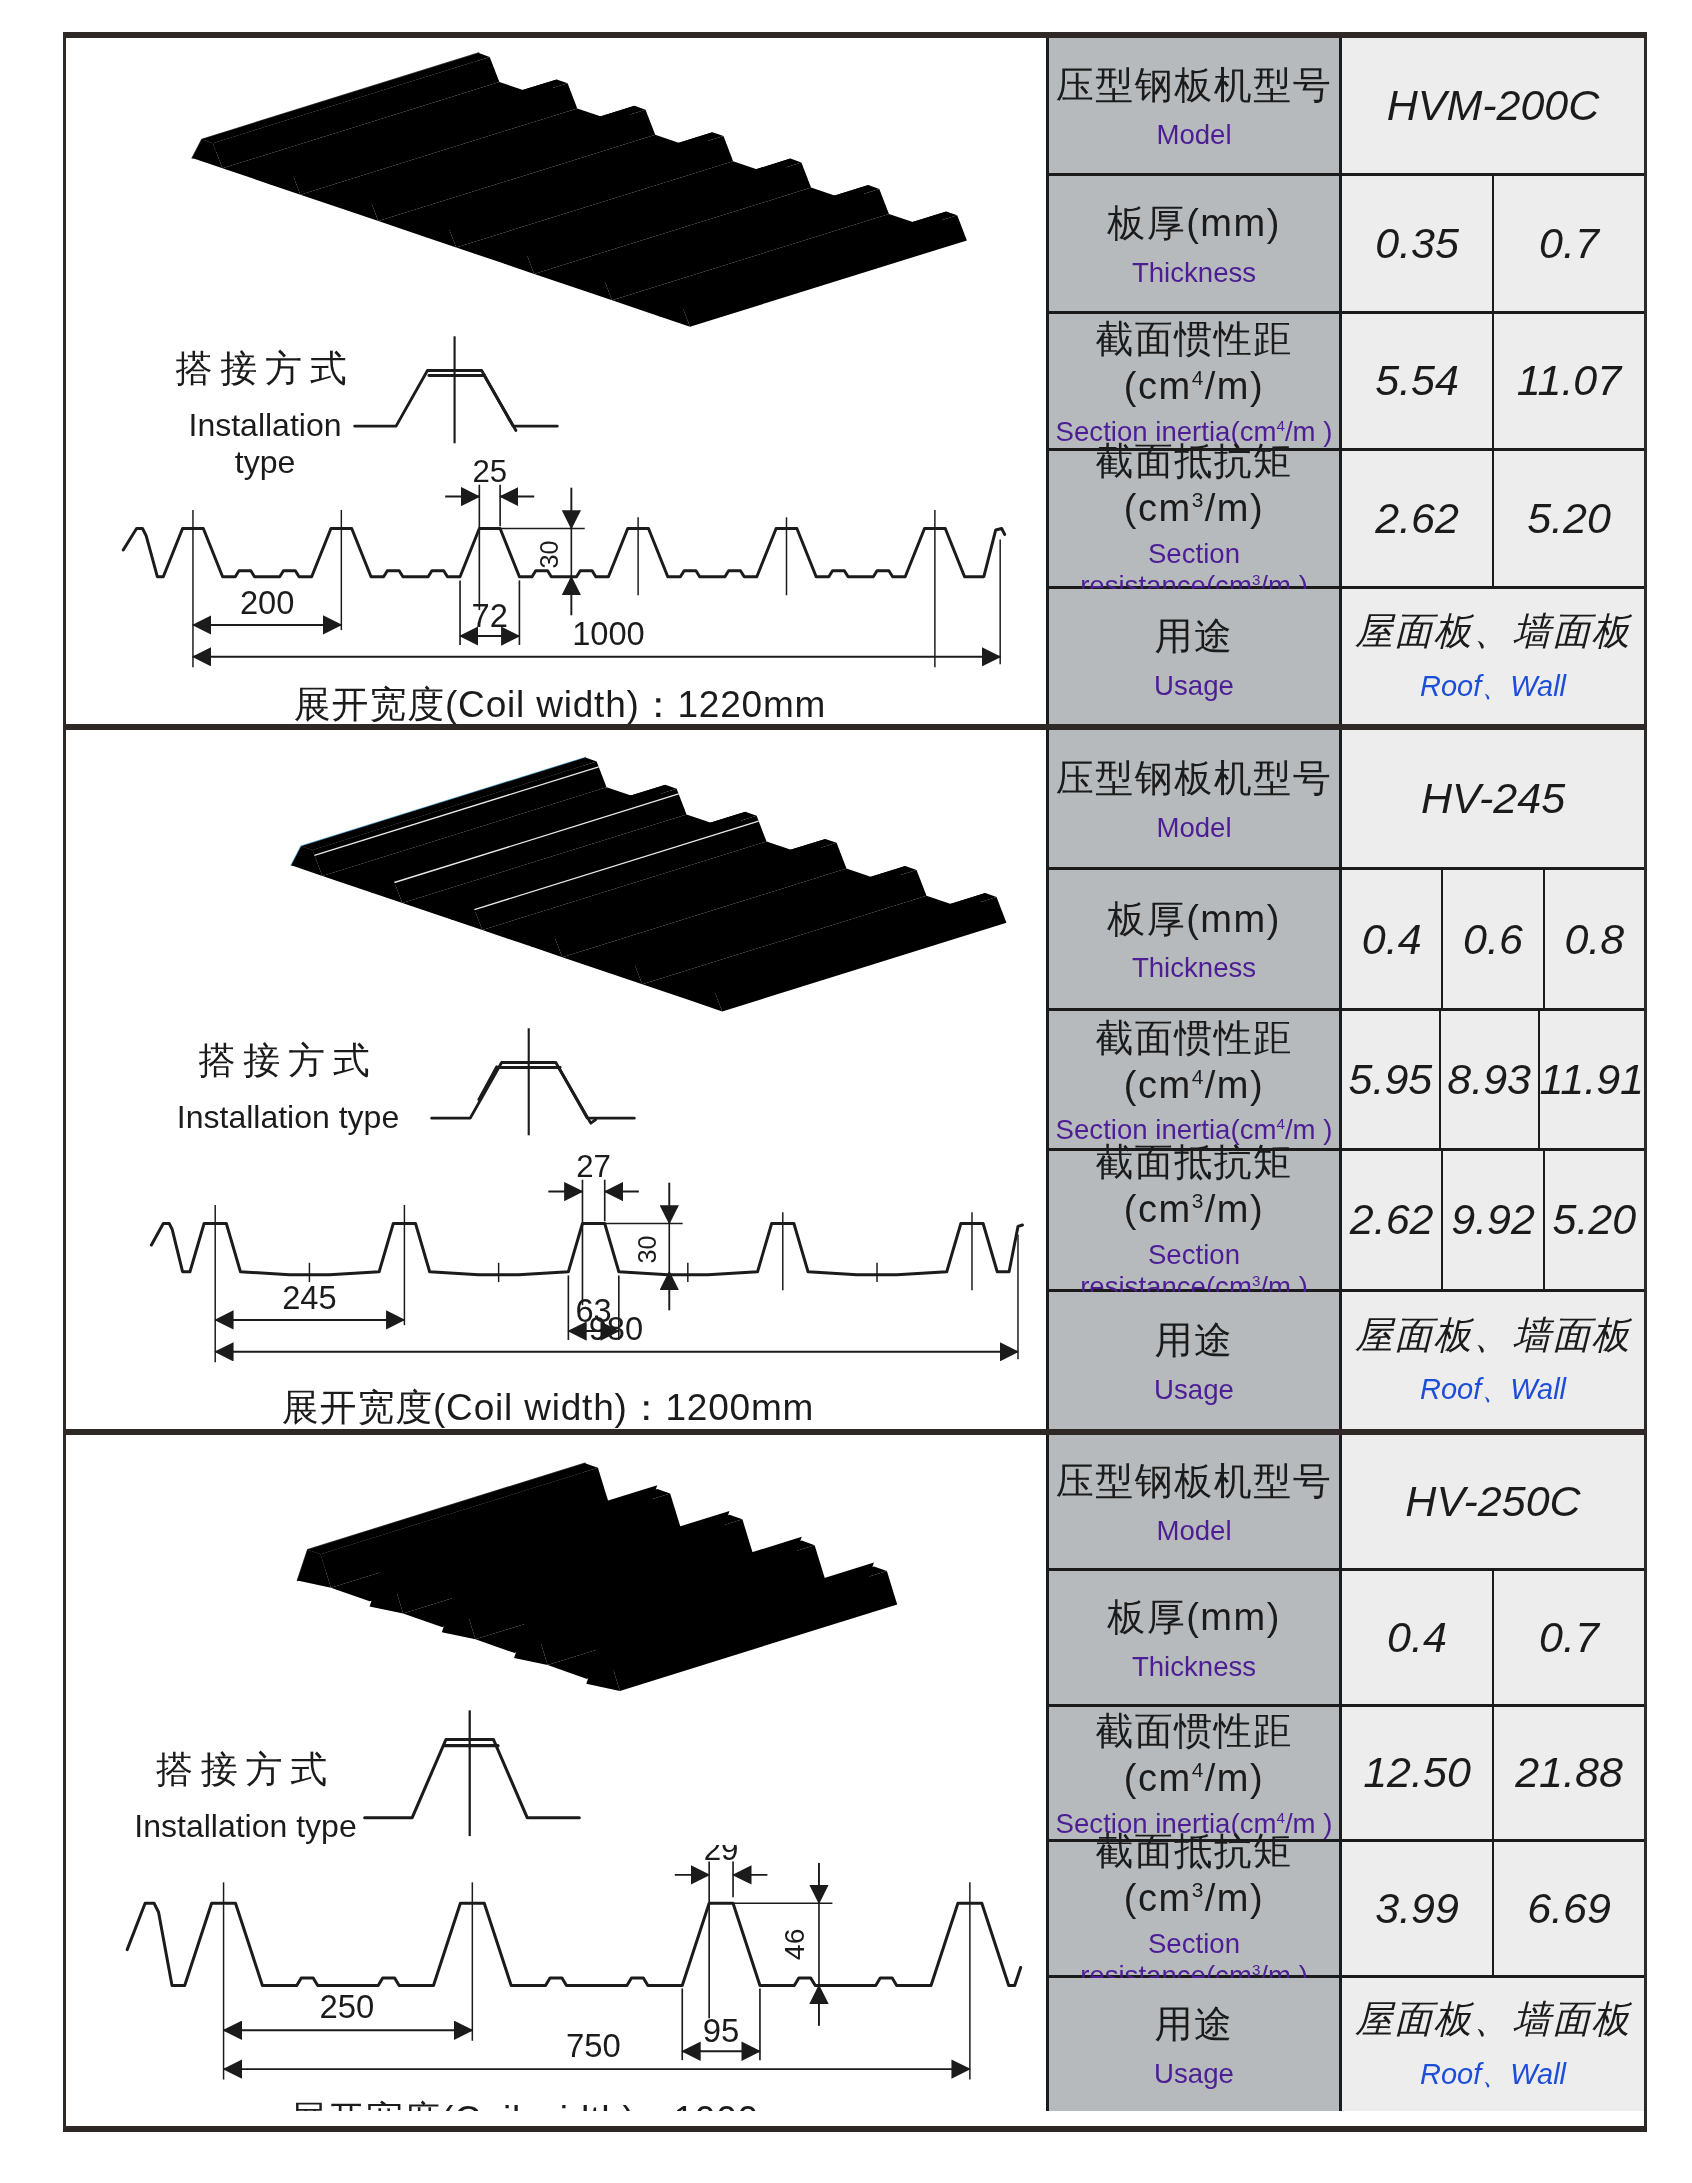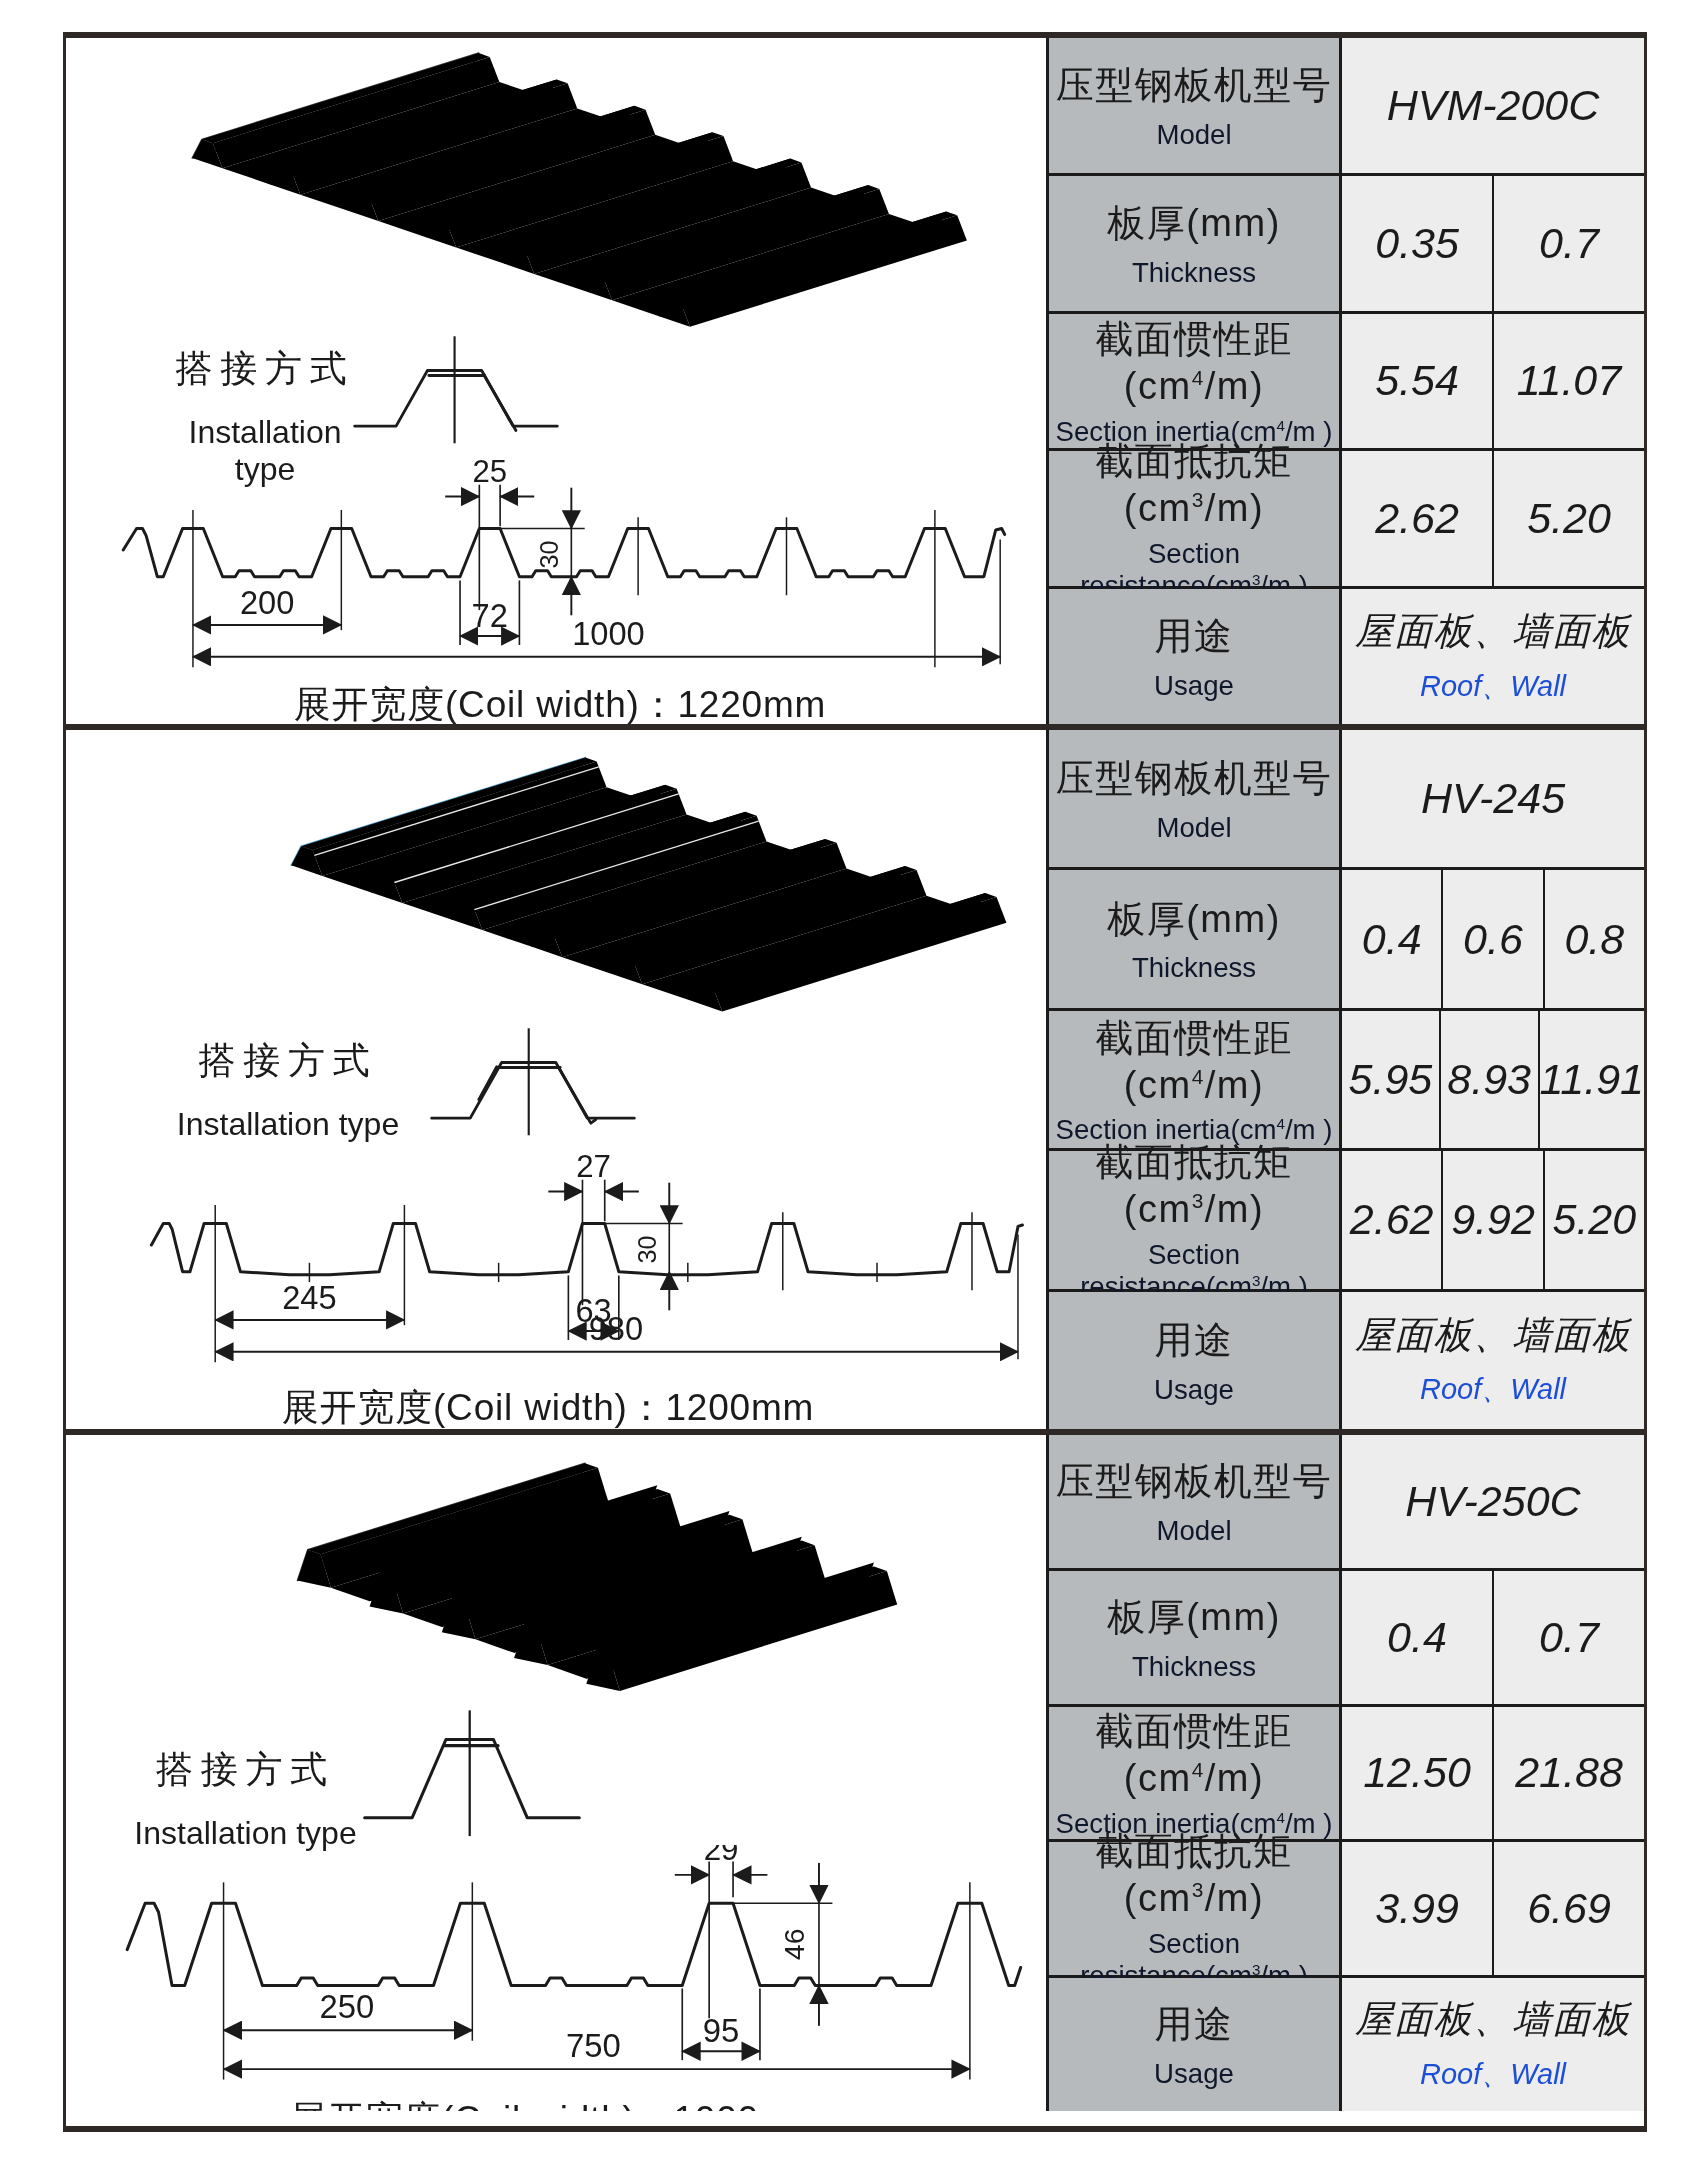--- a/index.html
+++ b/index.html
@@ -9,32 +9,32 @@
   .section.s1 { height:686px; }
   .section.s2 { height:705px; border-top:6.9px solid #2e2927; }
   .section.s3 { height:682px; border-top:6.9px solid #2e2927; }
   .left { flex:1 1 auto; position:relative; overflow:hidden; background:#fff;padding-left:22px; }
   
   .spec { width:598px; flex:0 0 598px; border-left:3.8px solid #1b1b1b; display:flex; flex-direction:column; }
   .t-row { flex:1 1 0; display:flex; border-bottom:3.1px solid #1b1b1b; min-height:0; }
   .t-row:last-child { border-bottom:none; }
   .t-label { width:293px; flex:0 0 293px; background:#b7babc; border-right:3.1px solid #1b1b1b; display:flex; flex-direction:column; align-items:center; justify-content:center; text-align:center; padding:4.6px; }
   .t-label .zh { font-size:38px; letter-spacing:1.5px; }
-  .t-label .en { font-size:27.6px; margin-top:7.7px; color:#0f172a; }
+  .t-label .en { font-size:27.6px; margin-top:7.7px; color:#4c1d95; }
   .t-vals { flex:1 1 auto; background:#ededee; display:flex;font-style:italic; }
   .t-val { flex:1 1 0; display:flex; flex-direction:column; align-items:center; justify-content:center; border-right:2.3px solid #1b1b1b; font-size:43px; text-align:center; }
   .t-val:last-child { border-right:none; }
   .t-val .zh { font-size:38px; letter-spacing:1.5px; }
   .t-val .en { font-size:29px; margin-top:9.2px; color:#1d4ed8; }
   sup { font-size:0.55em; vertical-align:super; }
   
   .sheet, .inst-svg, .profile { position:absolute; }
   .inst-label { position:absolute; text-align:center; }
   .inst-label .zh { font-size:37px; letter-spacing:7.7px; }
-  .inst-label .en { font-size:32px; margin-top:20px; }
+  .inst-label .en { font-size:32px; margin-top:13px; }
   .coil { position:absolute; width:942px; text-align:center; font-size:37px; letter-spacing:0.8px; }
   
   .s1 .sheet   { left:31px;  top:6.1px;   width:873px; height:293px; }
   .s1 .inst-label { left:88px; top:306px; width:222px; }
   .s1 .inst-svg { left:283px; top:295px; width:214px; height:115px; }
   .s1 .profile { left:23px; top:420px; width:935px; height:230px; }
   .s1 .coil { left:23px; top:642px; }
   .s2 .sheet   { left:69px;  top:17px;  width:881px; height:271px; }
   .s2 .inst-label { left:107px; top:306px; width:230px; }
   .s2 .inst-svg { left:360px; top:295px; width:214px; height:115px; }

